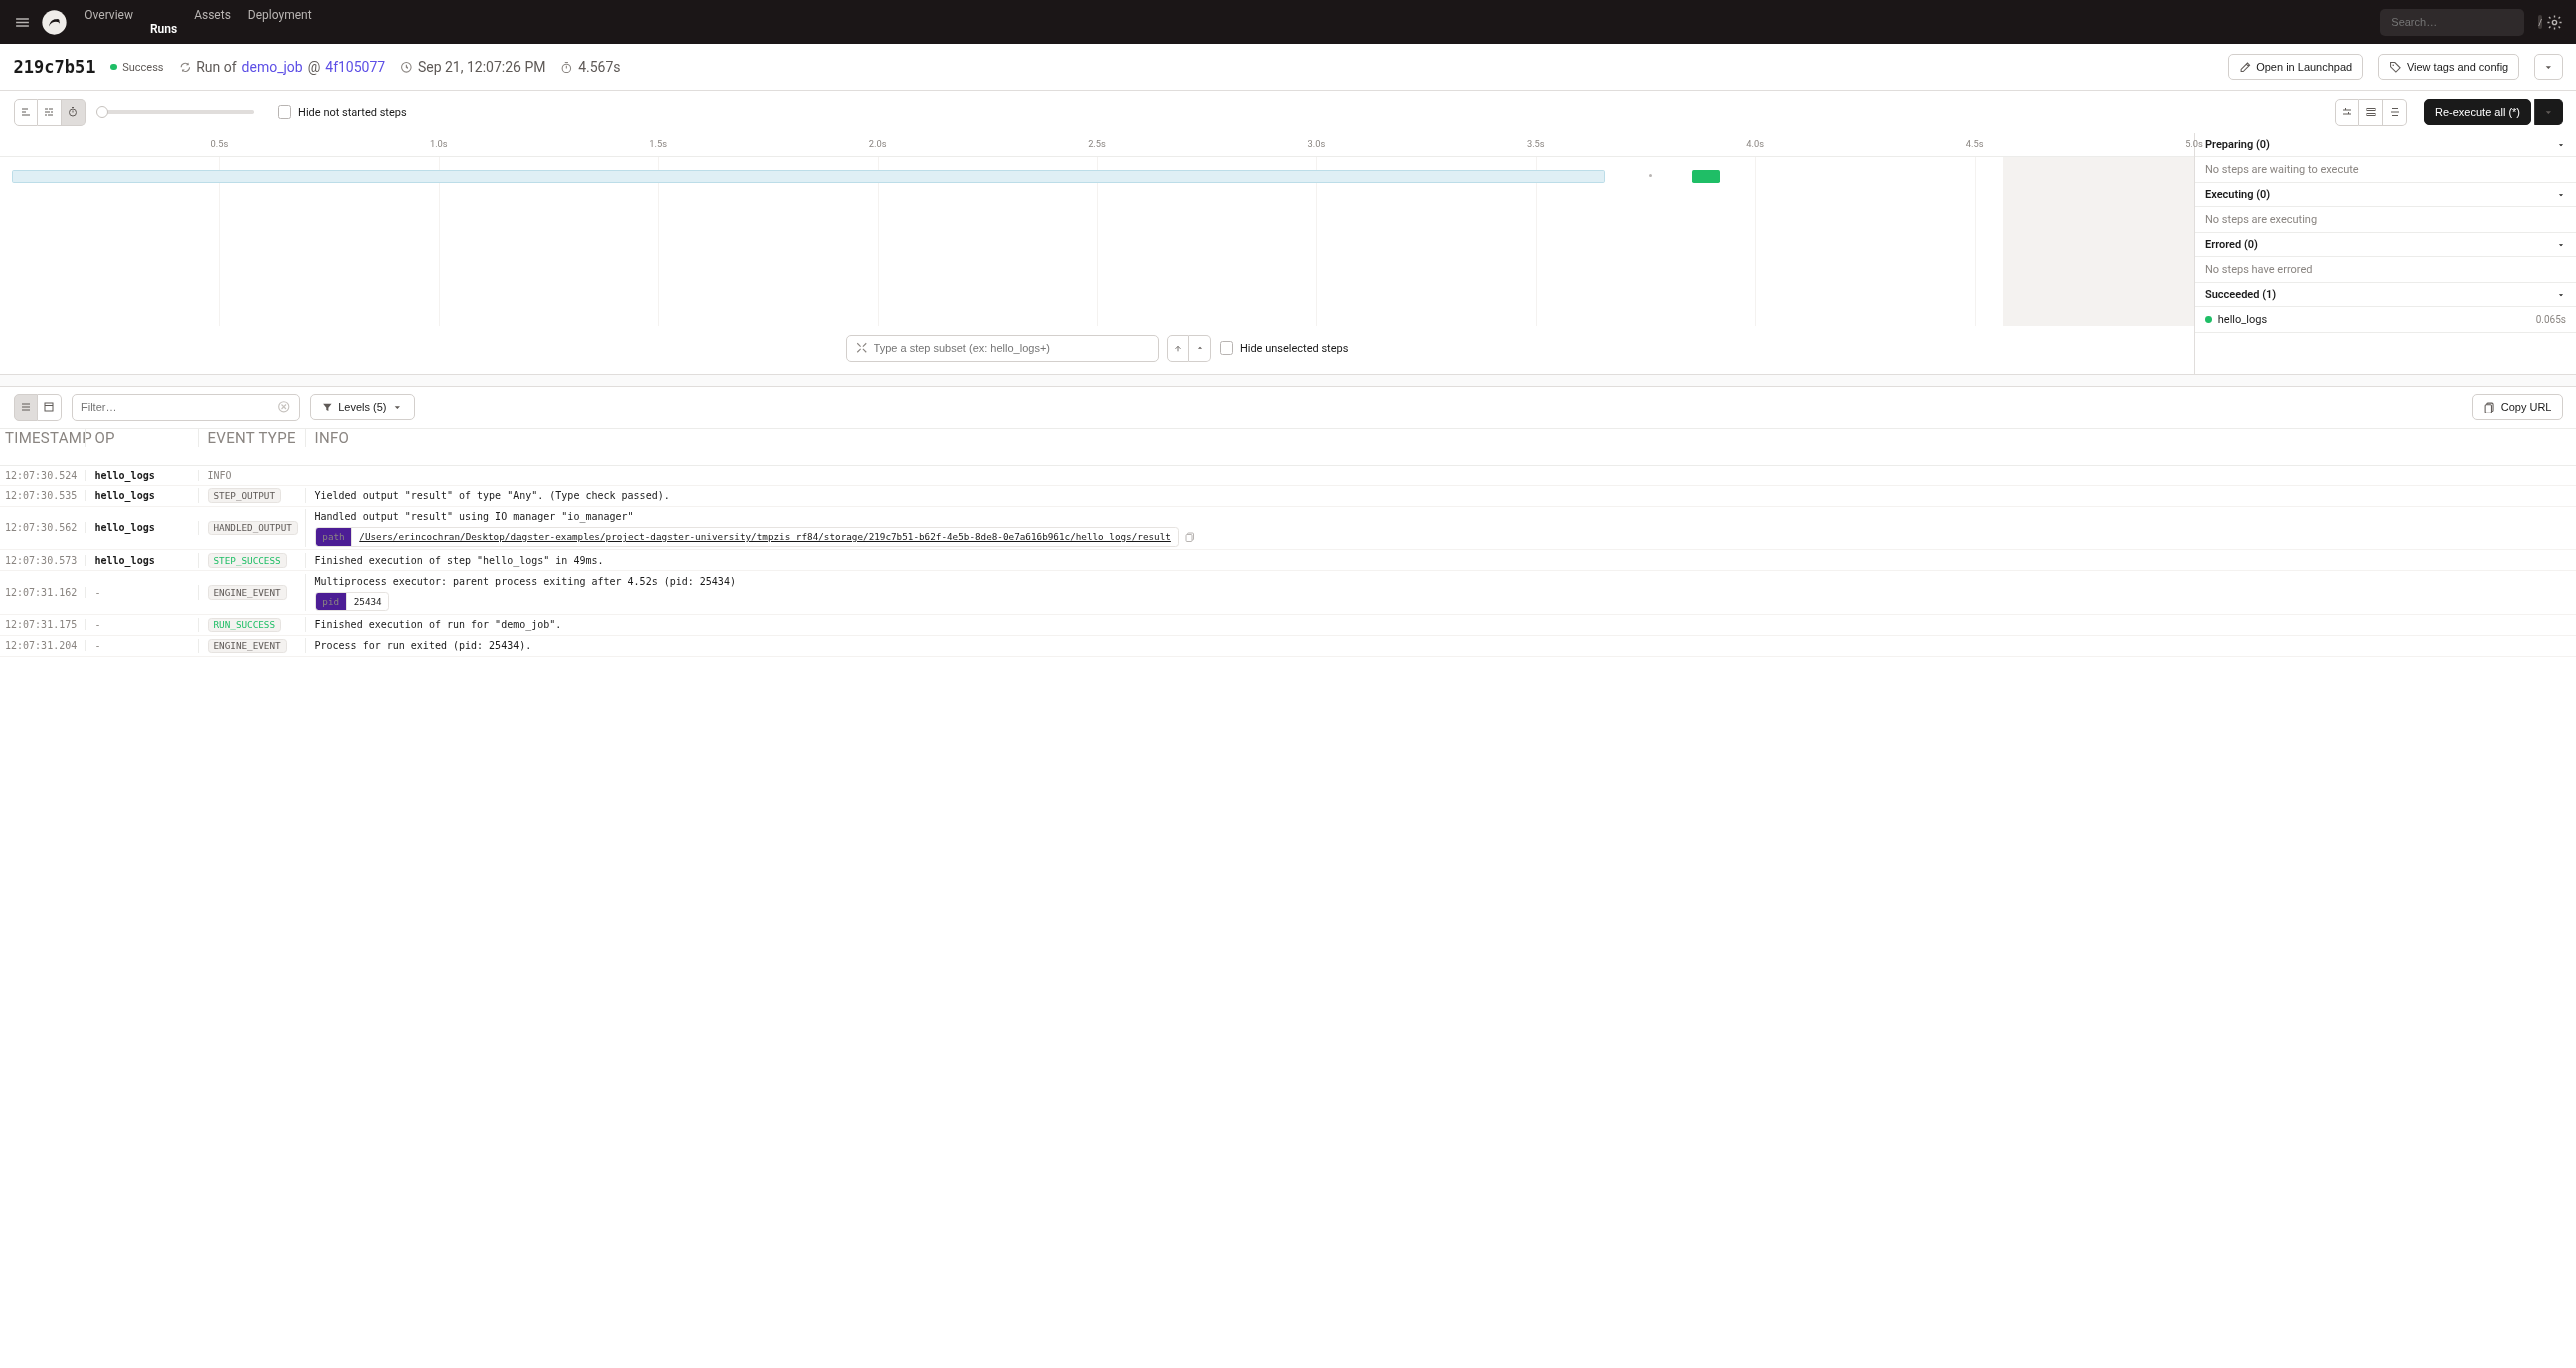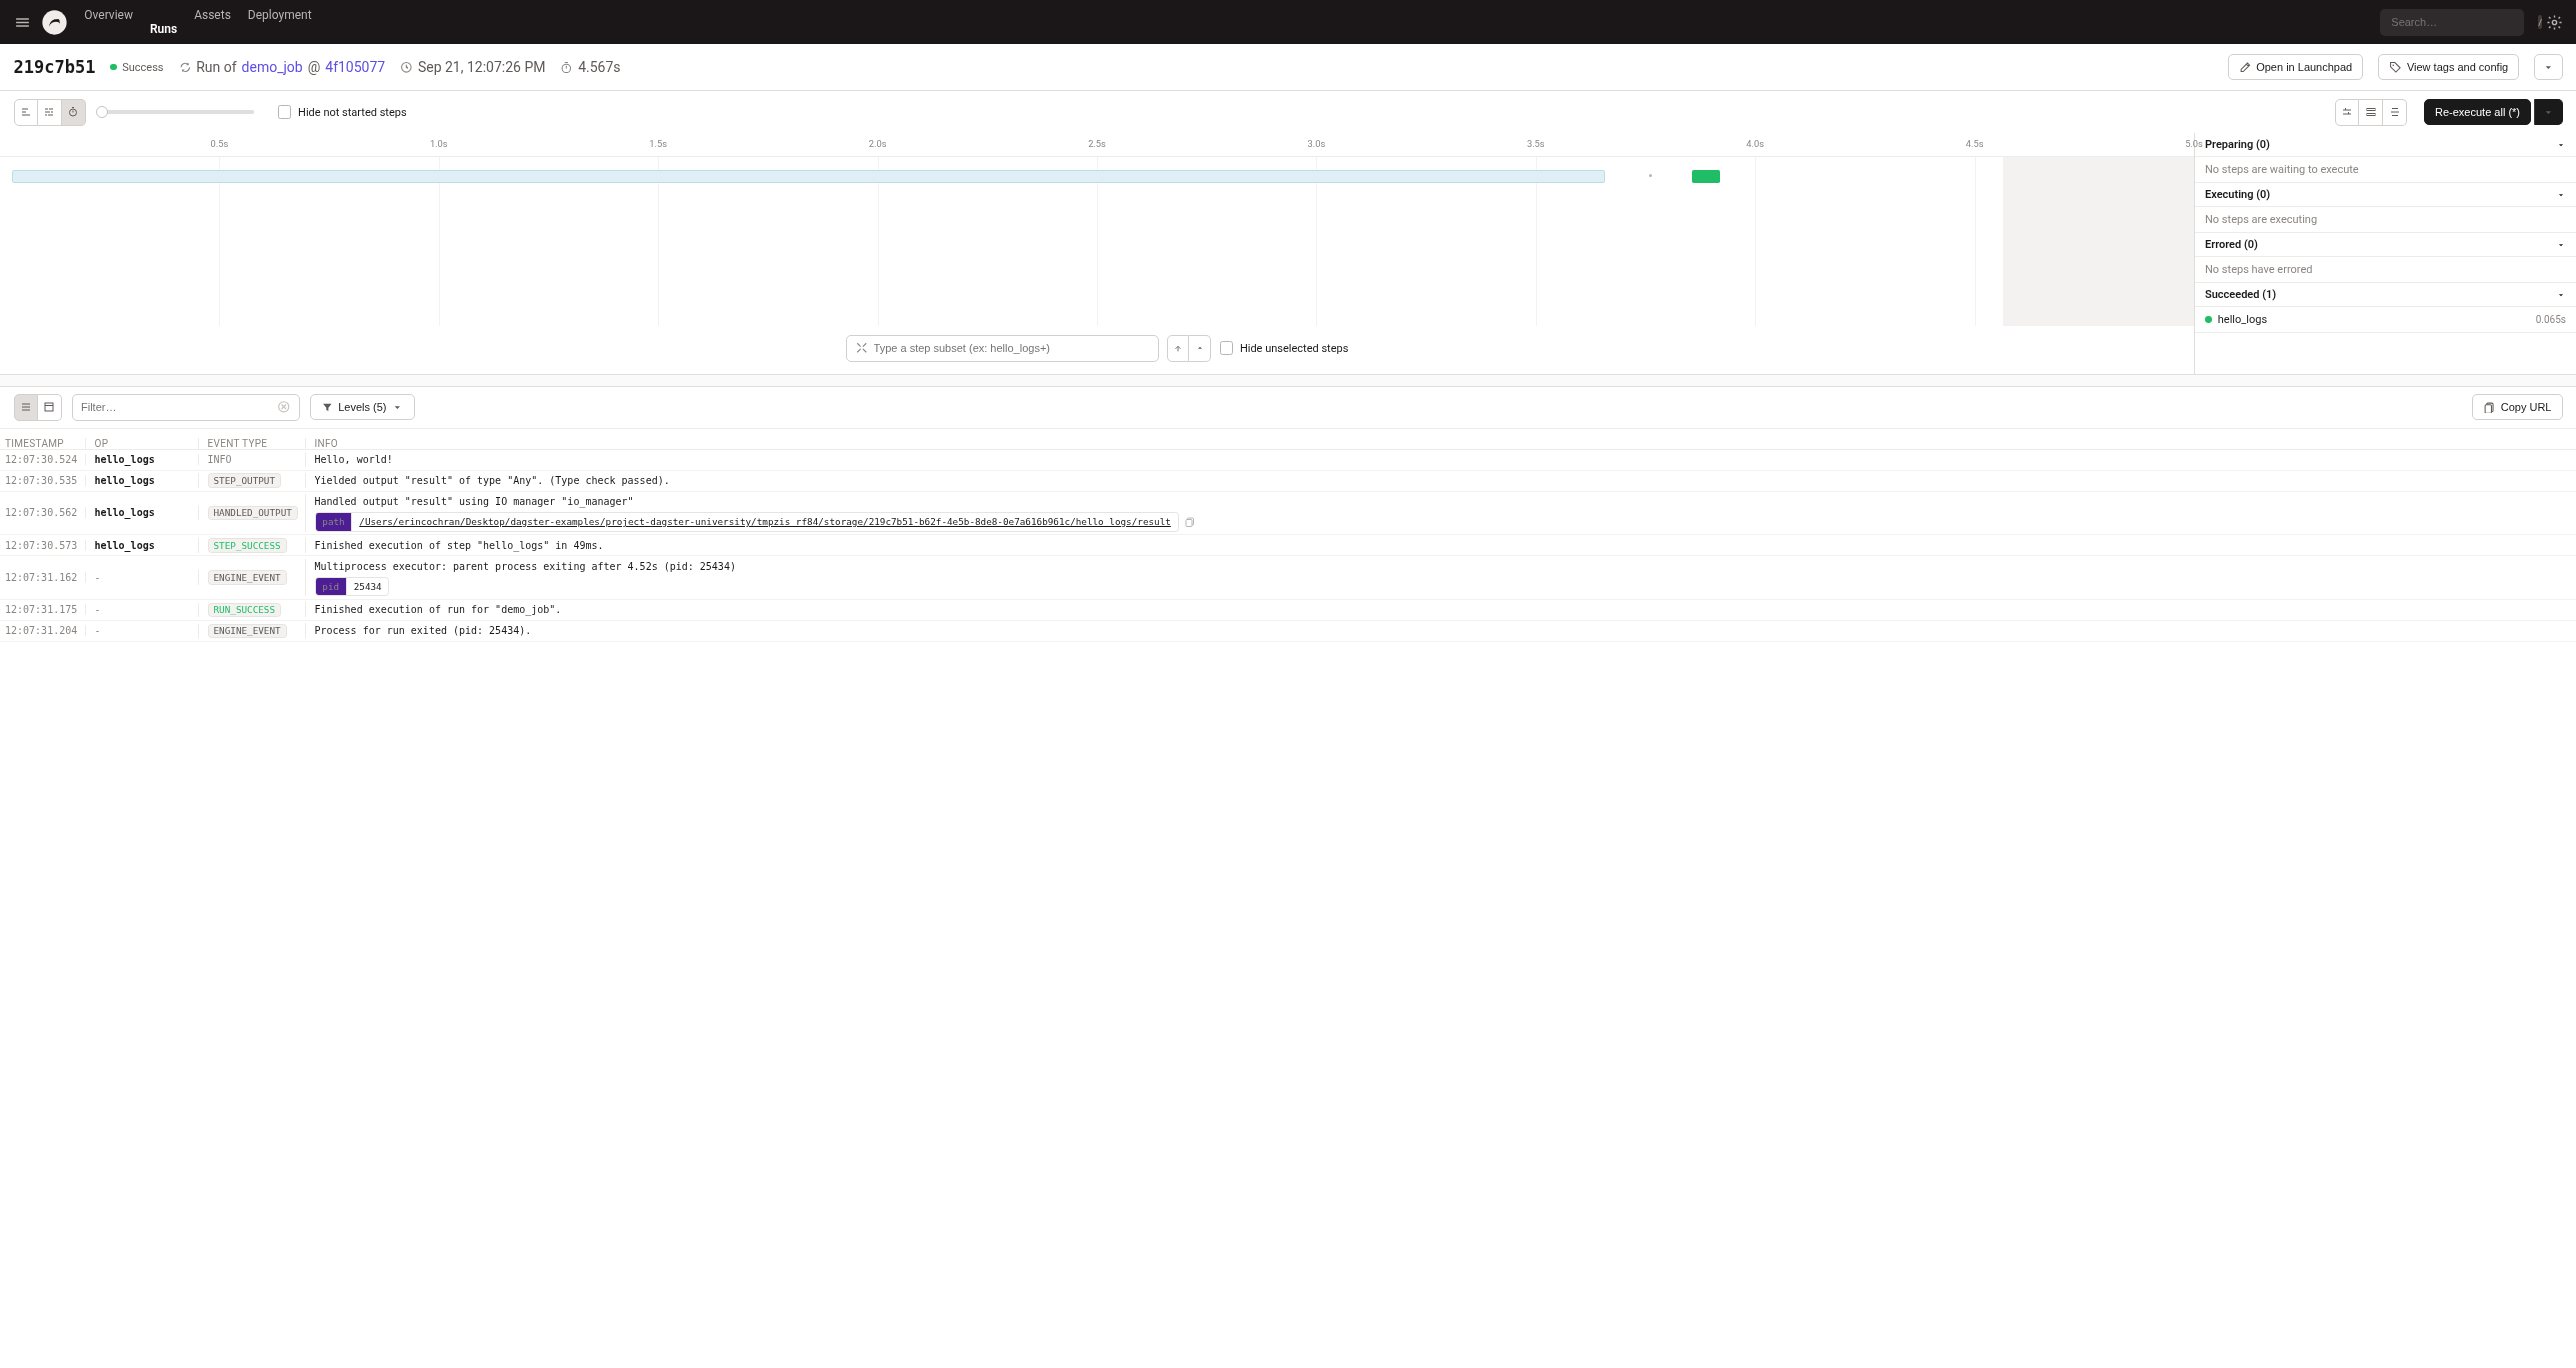--- a/index.html
+++ b/index.html
@@ -80,21 +80,21 @@
 .hdiv { height: 12px; background: #fafafa; border-bottom: 0.8px solid #e0dddb; }
 
 
 .logtools { height: 41px; display: flex; align-items: center; padding: 6.8px 13.5px; gap: 10px; }
 .filter-input { width: 228px; height: 27px; border: 0.8px solid #d3cfcc; border-radius: 5px; display: flex; align-items: center; padding: 0 8.5px; gap: 18px; }
 .filter-input input { border: none; outline: none; flex: 1; font-size: 11px; }
 .filter-input .clear { color: #c6c2be; cursor: pointer; }
 
 
 .logtable { width: 100%; }
-.logtable .lhead { display: flex; border-top: 0.8px solid #ececea; border-bottom: 0.8px solid #ececea; font-size: 10px; color: #8a8581; text-transform: uppercase; letter-spacing: 0.3px; height: 22px; align-items: flex-end; }
+.logtable .lhead { display: flex; border-top: 0.8px solid #ececea; border-bottom: 0.8px solid #ececea; font-size: 15px; color: #8a8581; text-transform: uppercase; letter-spacing: 0.3px; height: 38px; align-items: flex-start; }
 .logtable .col-ts { width: 85px; padding-left: 5px; flex-shrink: 0; }
 .logtable .col-op { width: 113px; padding-left: 8.5px; flex-shrink: 0; border-left: 0.8px solid #ececea; }
 .logtable .col-et { width: 107px; padding-left: 8.5px; flex-shrink: 0; border-left: 0.8px solid #ececea; }
 .logtable .col-in { flex: 1; padding-left: 8.5px; border-left: 0.8px solid #ececea; }
 .logtable .row { display: flex; font-family: "SF Mono", Menlo, monospace; font-size: 10px; border-bottom: 0.8px solid #f4f2f0; min-height: 20px; align-items: center; padding: 2.5px 0; }
 .logtable .row .col-ts { color: #8a8581; }
 .logtable .row .col-op { font-weight: 600; color: #1a1a1a; }
 .logtable .row .col-et .tag { background: #f4f2f0; border: 0.8px solid #e6e3e0; border-radius: 3.4px; padding: 0.8px 5px; font-size: 9.3px; color: #5f5a57; display: inline-block; }
 .logtable .row .col-et .tag.success { color: #1fbe66; }
 .logtable .row .col-in { color: #1a1a1a; line-height: 1.5; }
@@ -391,23 +391,20 @@
     <div class="col-ts">Timestamp</div>
     <div class="col-op">Op</div>
     <div class="col-et">Event Type</div>
     <div class="col-in">Info</div>
   </div>
   <div id="logbody">
       <div class="row">
         <div class="col-ts">12:07:30.524</div>
         <div class="col-op">hello_logs</div>
         <div class="col-et" style="color: rgb(138, 133, 129);">INFO</div>
-        <div class="col-in">
-          <div>Hello, world!</div>
-        </div>
       </div>
       <div class="row">
         <div class="col-ts">12:07:30.535</div>
         <div class="col-op">hello_logs</div>
         <div class="col-et"><span class="tag ">STEP_OUTPUT</span></div>
         <div class="col-in">
           <div>Yielded output "result" of type "Any". (Type check passed).</div>
         </div>
       </div>
       <div class="row">

